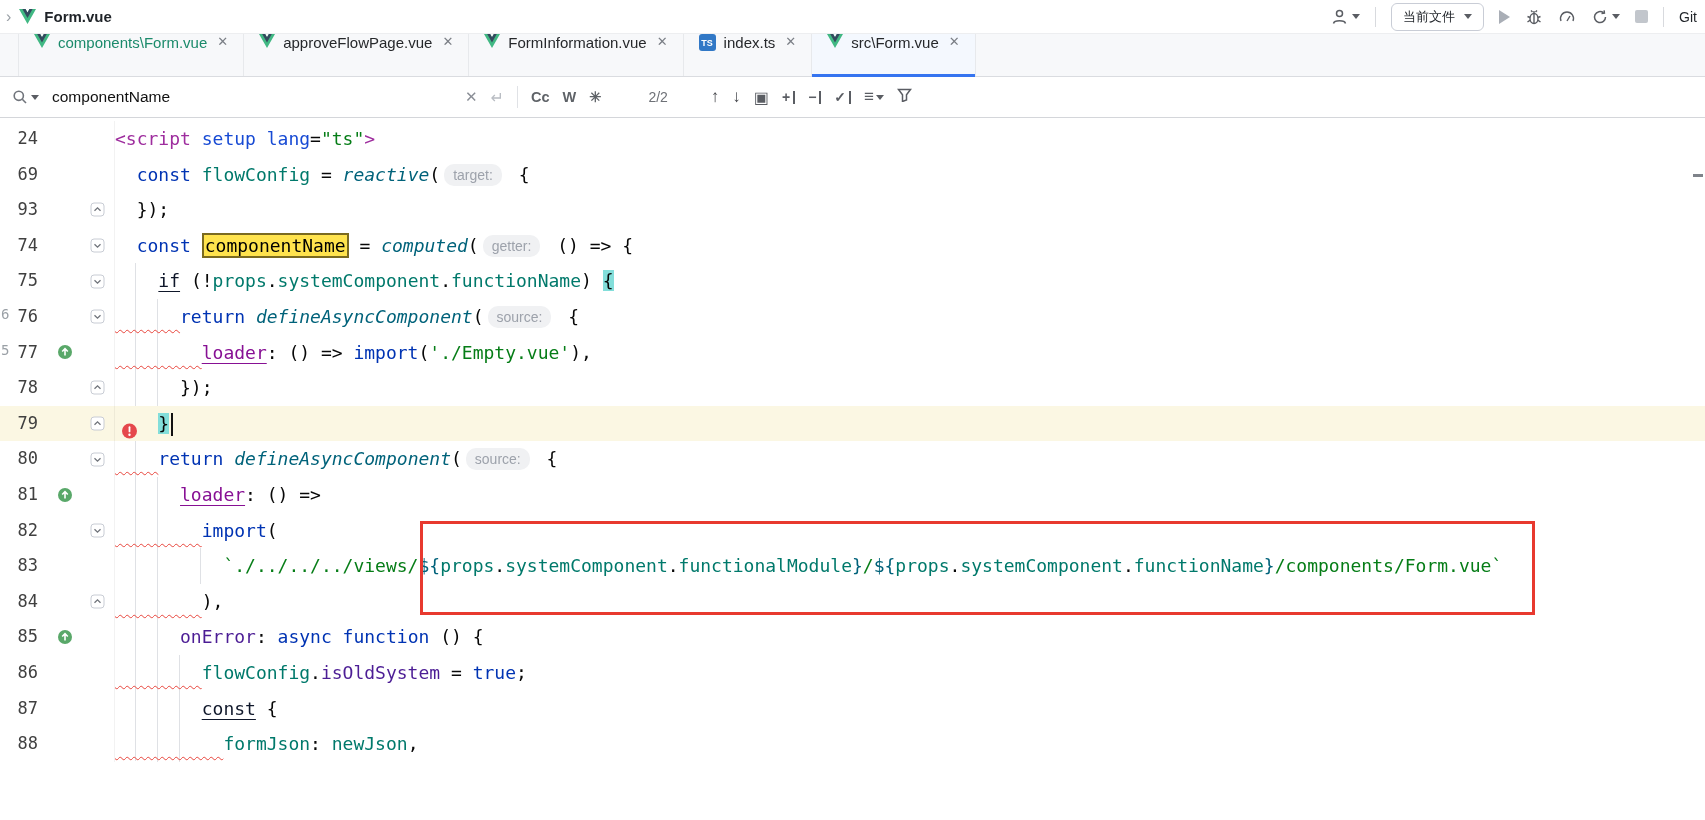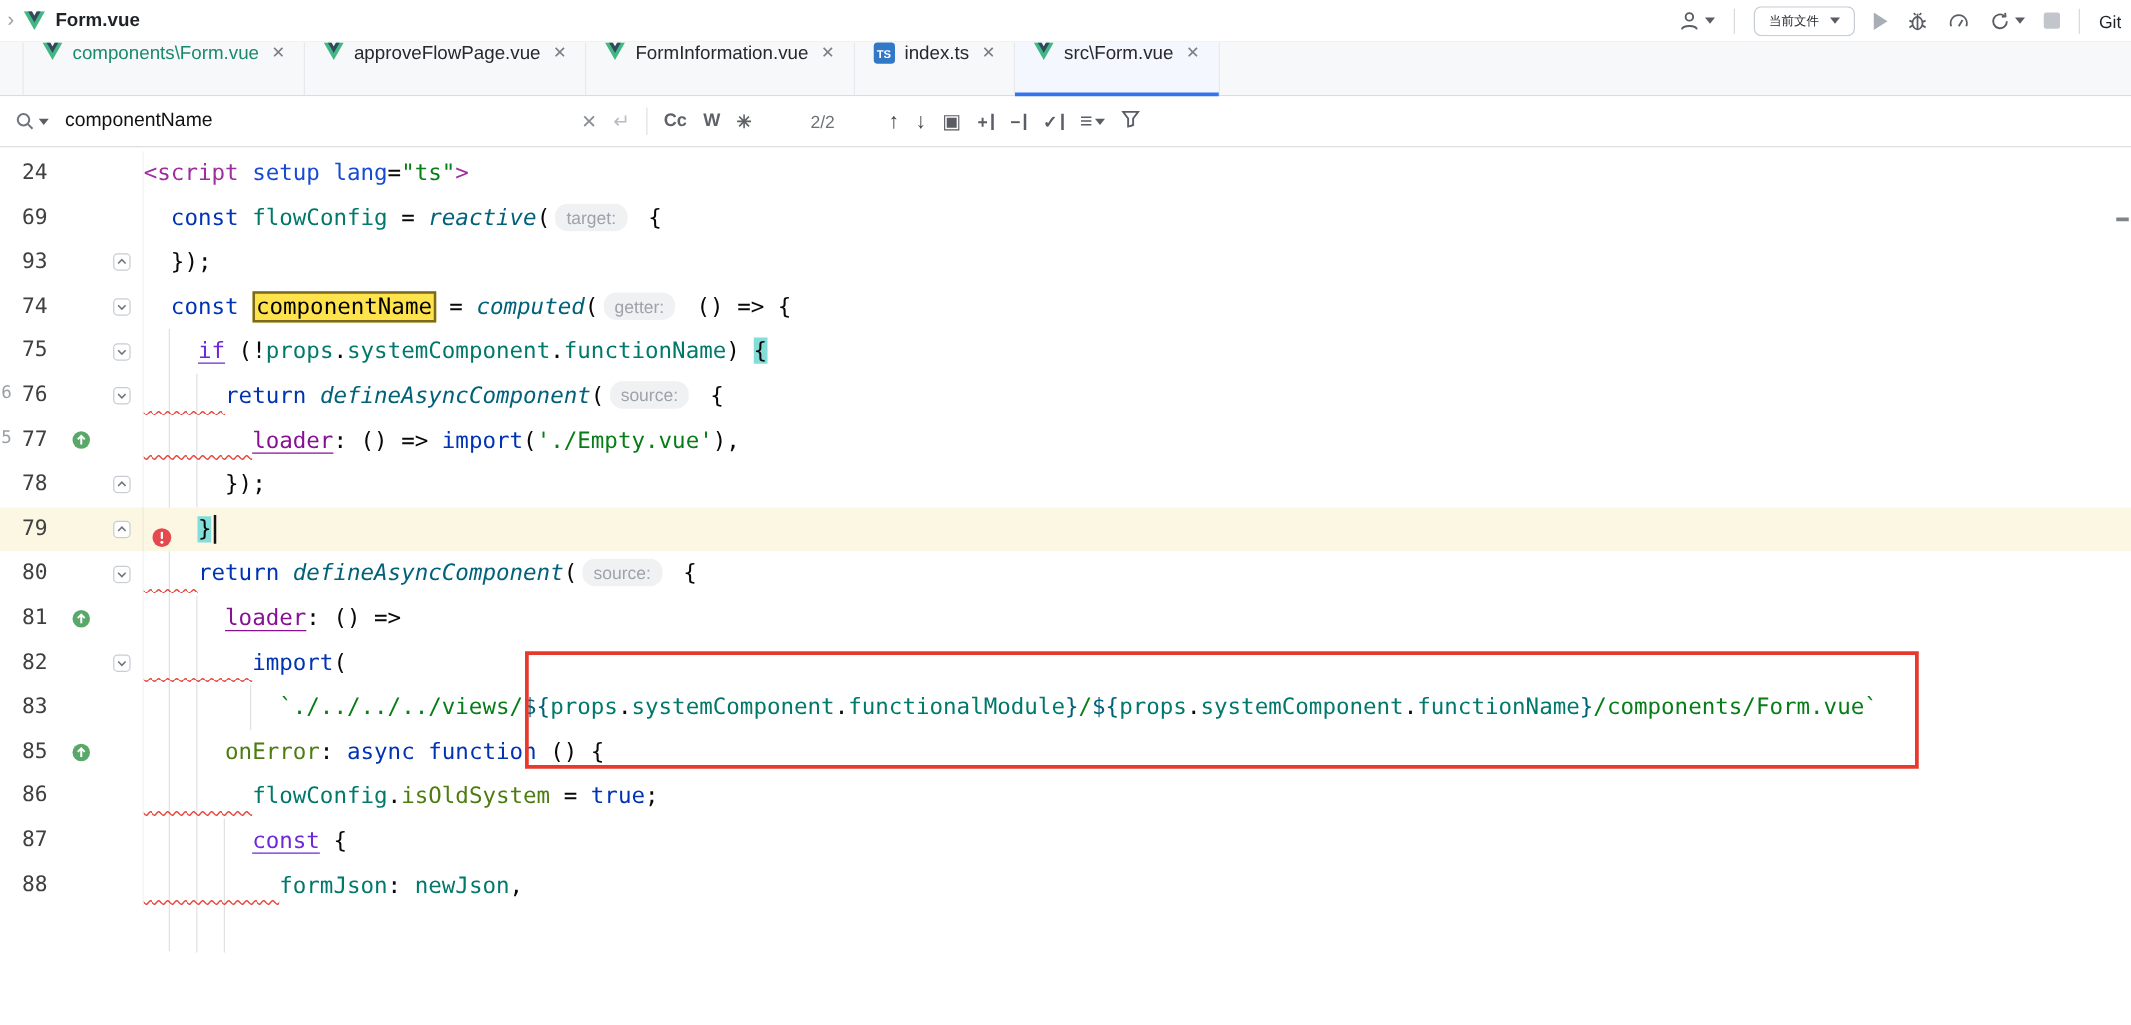--- a/index.html
+++ b/index.html
@@ -11,21 +11,21 @@
     border-bottom:1px solid #EDEEF0; padding:0 8px 0 6px; }
   .tb-left { display:flex; align-items:center; gap:8px; }
   .crumb { color:#9AA0A6; font-size:16px; line-height:1; }
   .fname { font-size:15px; font-weight:600; color:#1F2328; }
   .tb-right { margin-left:auto; display:flex; align-items:center; gap:15px; overflow:hidden; }
   .tb-icon { display:flex; align-items:center; gap:3px; cursor:default; }
   .caret-down { width:0; height:0; border-left:4px solid transparent; border-right:4px solid transparent;
     border-top:5px solid #5A5D63; display:inline-block; }
   .vsep { width:1px; height:20px; background:#D8DADE; }
   .runconfig { display:flex; align-items:center; gap:9px; border:1px solid #C9CDD6; border-radius:6px;
-    background:#fff; padding:4px 11px; font-size:10px; color:#1F2328; font-family:inherit; }
+    background:#fff; padding:4px 11px; font-size:13px; color:#1F2328; font-family:inherit; }
   .tri-play { width:0; height:0; border-top:7px solid transparent; border-bottom:7px solid transparent;
     border-left:11px solid #A9AEB6; display:inline-block; }
   .stop-sq { width:13px; height:13px; background:#C2C6CC; border-radius:2px; display:inline-block; }
   .git-label { font-size:14px; color:#1F2328; white-space:nowrap; }
 
   
   .tabbar { height:43px; background:#F7F8FA; border-bottom:1px solid #DADCE0; display:flex;
     align-items:stretch; padding-left:18px; }
   .tab { display:flex; align-items:flex-start; gap:8px; padding:0 15px; font-size:15px; color:#26282B;
     border-right:1px solid #E7E9EC; position:relative; background:transparent; white-space:nowrap; }
@@ -61,24 +61,24 @@
   .guide { position:absolute; width:1px; background:#DFE1E5; z-index:0; }
   .row { display:flex; height:35.6px; line-height:35.6px; position:relative; }
   .row.current { background:#FBF7E3; }
   .ln { width:50px; flex:none; text-align:right; padding-right:12px; color:#404040; font-size:17px; }
   .g-left { width:30px; flex:none; display:flex; align-items:center; justify-content:center; }
   .g-fold { width:34px; flex:none; display:flex; align-items:center; justify-content:center; }
   .code { flex:1; position:relative; white-space:pre; color:#080808;
     border-left:1px solid rgba(0,0,0,0.05); padding-left:0; }
   .tok.plain { color:#080808; }
   .tok.kw { color:#0033B3; }
-  .tok.kwu { color:#6d28d9; text-decoration:underline; text-underline-offset:4px;text-align:center; }
+  .tok.kwu { color:#0f172a; text-decoration:underline; text-underline-offset:4px;text-align:center; }
   .tok.id { color:#00796B; }
   .tok.fn { color:#00627A; font-style:italic; }
-  .tok.prop { color:#4d7c0f;text-align:center; }
+  .tok.prop { color:#4c1d95;text-align:center; }
   .tok.propu { color:#871094; text-decoration:underline; text-underline-offset:4px; }
   .tok.str { color:#067D17; }
   .tok.interp { color:#00627A; }
   .tok.tag { color:#9E2D9E; }
   .tok.attr { color:#174AD4; }
   .tok.searchcur { background:#FFE34D; border:2px solid #7A6A20; padding:0 1px; color:#000; }
   .tok.bracehl { background:#83DEDA; }
   .ind.sq { text-decoration:underline wavy #E8453C 1.4px; text-underline-offset:6px; }
   .caret { display:inline-block; width:2px; height:23px; background:#121212; vertical-align:middle; margin-left:2px; }
   .inlay { display:inline-block; background:#F0F1F3; color:#9DA2AB; border-radius:10px; padding:0 9px;
@@ -373,20 +373,31 @@
         </span>
         <span class="code"><span class="ind sq">&nbsp;&nbsp;&nbsp;&nbsp;&nbsp;&nbsp;&nbsp;&nbsp;</span><span class="tok kw">import</span><span class="tok plain">(</span></span>
       </div>
       <div class="row">
         <span class="ln">83</span>
         <span class="g-left"></span>
         <span class="g-fold"></span>
         <span class="code"><span class="ind">&nbsp;&nbsp;&nbsp;&nbsp;&nbsp;&nbsp;&nbsp;&nbsp;&nbsp;&nbsp;</span><span class="tok str">`./../../../views/</span><span class="tok interp">${</span><span class="tok id">props</span><span class="tok plain">.</span><span class="tok id">systemComponent</span><span class="tok plain">.</span><span class="tok id">functionalModule</span><span class="tok interp">}</span><span class="tok str">/</span><span class="tok interp">${</span><span class="tok id">props</span><span class="tok plain">.</span><span class="tok id">systemComponent</span><span class="tok plain">.</span><span class="tok id">functionName</span><span class="tok interp">}</span><span class="tok str">/components/Form.vue`</span></span>
       </div>
       <div class="row">
+        <span class="ln">84</span>
+        <span class="g-left"></span>
+        <span class="g-fold">
+          <svg width="15" height="15" viewBox="0 0 15 15">
+            <rect x="1" y="1" width="13" height="13" rx="3" fill="#fff" stroke="#C8CCD4"></rect>
+            <path d="M4.5 8.8l3-3 3 3" fill="none" stroke="#70747B" stroke-width="1.3"></path>
+          </svg>
+        </span>
+        <span class="code"><span class="ind sq">&nbsp;&nbsp;&nbsp;&nbsp;&nbsp;&nbsp;&nbsp;&nbsp;</span><span class="tok plain">),</span></span>
+      </div>
+      <div class="row">
         <span class="ln">85</span>
         <span class="g-left">
           <svg width="16" height="16" viewBox="0 0 16 16">
             <circle cx="8" cy="8" r="7" fill="#59A869"></circle>
             <path d="M8 11.5V5M5.2 7.5L8 4.7l2.8 2.8" stroke="#fff" stroke-width="1.6" fill="none"></path>
           </svg>
         </span>
         <span class="g-fold"></span>
         <span class="code"><span class="ind">&nbsp;&nbsp;&nbsp;&nbsp;&nbsp;&nbsp;</span><span class="tok prop">onError</span><span class="tok plain">: </span><span class="tok kw">async</span><span class="tok plain"> </span><span class="tok kw">function</span><span class="tok plain"> () {</span></span>
       </div>

